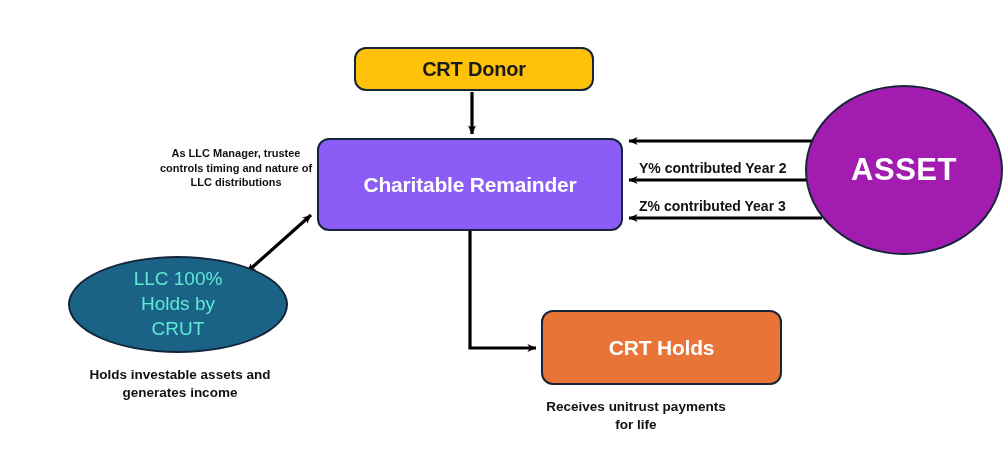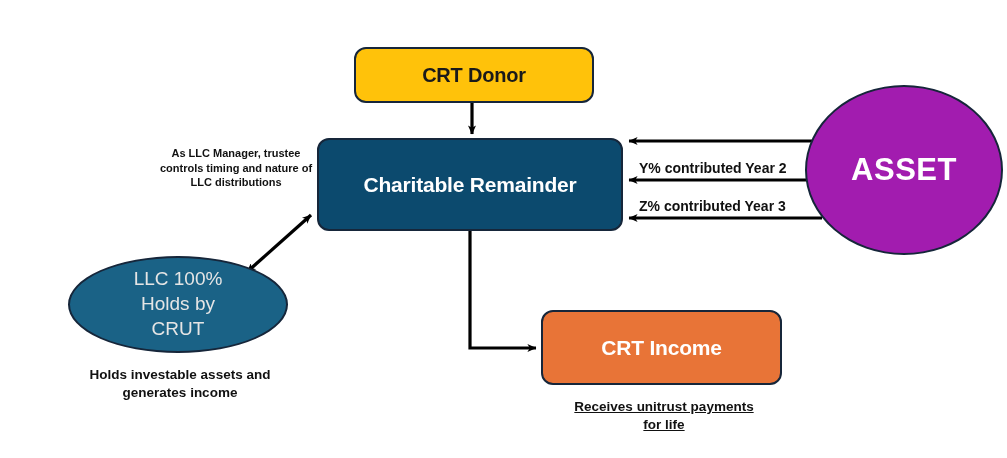--- a/index.html
+++ b/index.html
@@ -41,34 +41,34 @@
   .rbox-label {
     font-weight: bold;
     line-height: 1.22;
     letter-spacing: -0.2px;
   }
 
   #donor-node {
     left: 354px;
     top: 47px;
     width: 240px;
-    height: 56px;
+    height: 44px;
     background: #FFC20A;
   }
   #donor-node .rbox-label {
     color: #1a1a1a;
     font-size: 20px;
   }
 
   #trust-node {
     left: 317px;
     top: 138px;
     width: 306px;
     height: 93px;
-    background: #0c4a6e;
+    background: #8b5cf6;
   }
   #trust-node .rbox-label {
     color: #ffffff;
     font-size: 21px;
     padding: 0 10px;
   }
 
   #beneficiary-node {
     left: 541px;
     top: 310px;
@@ -98,21 +98,21 @@
 
   #llc-node {
     left: 68px;
     top: 256px;
     width: 220px;
     height: 97px;
     border-radius: 50%;
     background: #1A6286;
   }
   #llc-node .ell-label {
-    color: #e5e5e5;
+    color: #5eead4;
     font-weight: normal;
     font-size: 19px;
     line-height: 1.3;
   }
 
   
   .ftext {
     position: absolute;
     font-weight: bold;
     color: #111111;
@@ -125,25 +125,24 @@
     width: 172px;
     font-size: 11px;
   }
   #llc-caption {
     left: 86px;
     top: 366px;
     width: 188px;
     font-size: 13.5px;
   }
   #beneficiary-caption {
-    left: 568px;
+    left: 540px;
     top: 398px;
     width: 192px;
     font-size: 13.5px;
-    text-decoration: underline;
   }
   .flow-label {
     position: absolute;
     font-weight: bold;
     color: #111111;
     font-size: 14px;
     white-space: nowrap;
     text-align: center;
   }
   #flow-label-0 { left: 639px; top: 121px; }
@@ -205,21 +204,21 @@
   <div class="node" id="llc-node">
     <div class="ell-label">
       <span>LLC 100%</span><br>
       <span>Holds by</span><br>
       <span>CRUT</span>
     </div>
   </div>
 
   <div class="node rbox" id="beneficiary-node">
     <div class="rbox-label">
-      <span>CRT Income</span><br>
+      <span>CRT Holds</span><br>
     </div>
   </div>
 
   <div class="ftext" id="manager-note">As LLC Manager, trustee controls timing and nature of LLC distributions</div>
 
   <div class="ftext" id="llc-caption">Holds investable assets and generates income</div>
 
   <div class="ftext" id="beneficiary-caption">Receives unitrust payments for life</div>
 
   <div class="flow-label" id="flow-label-1">Y% contributed Year 2</div>

